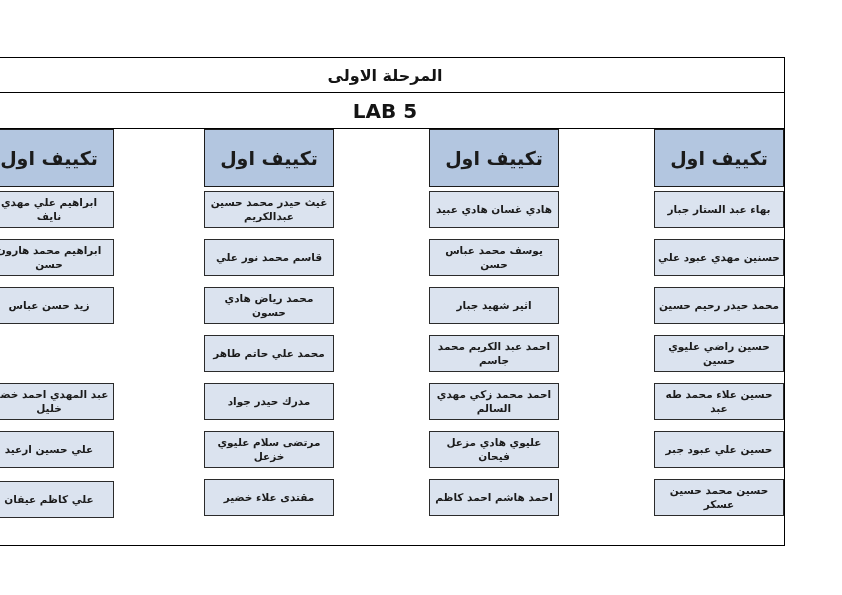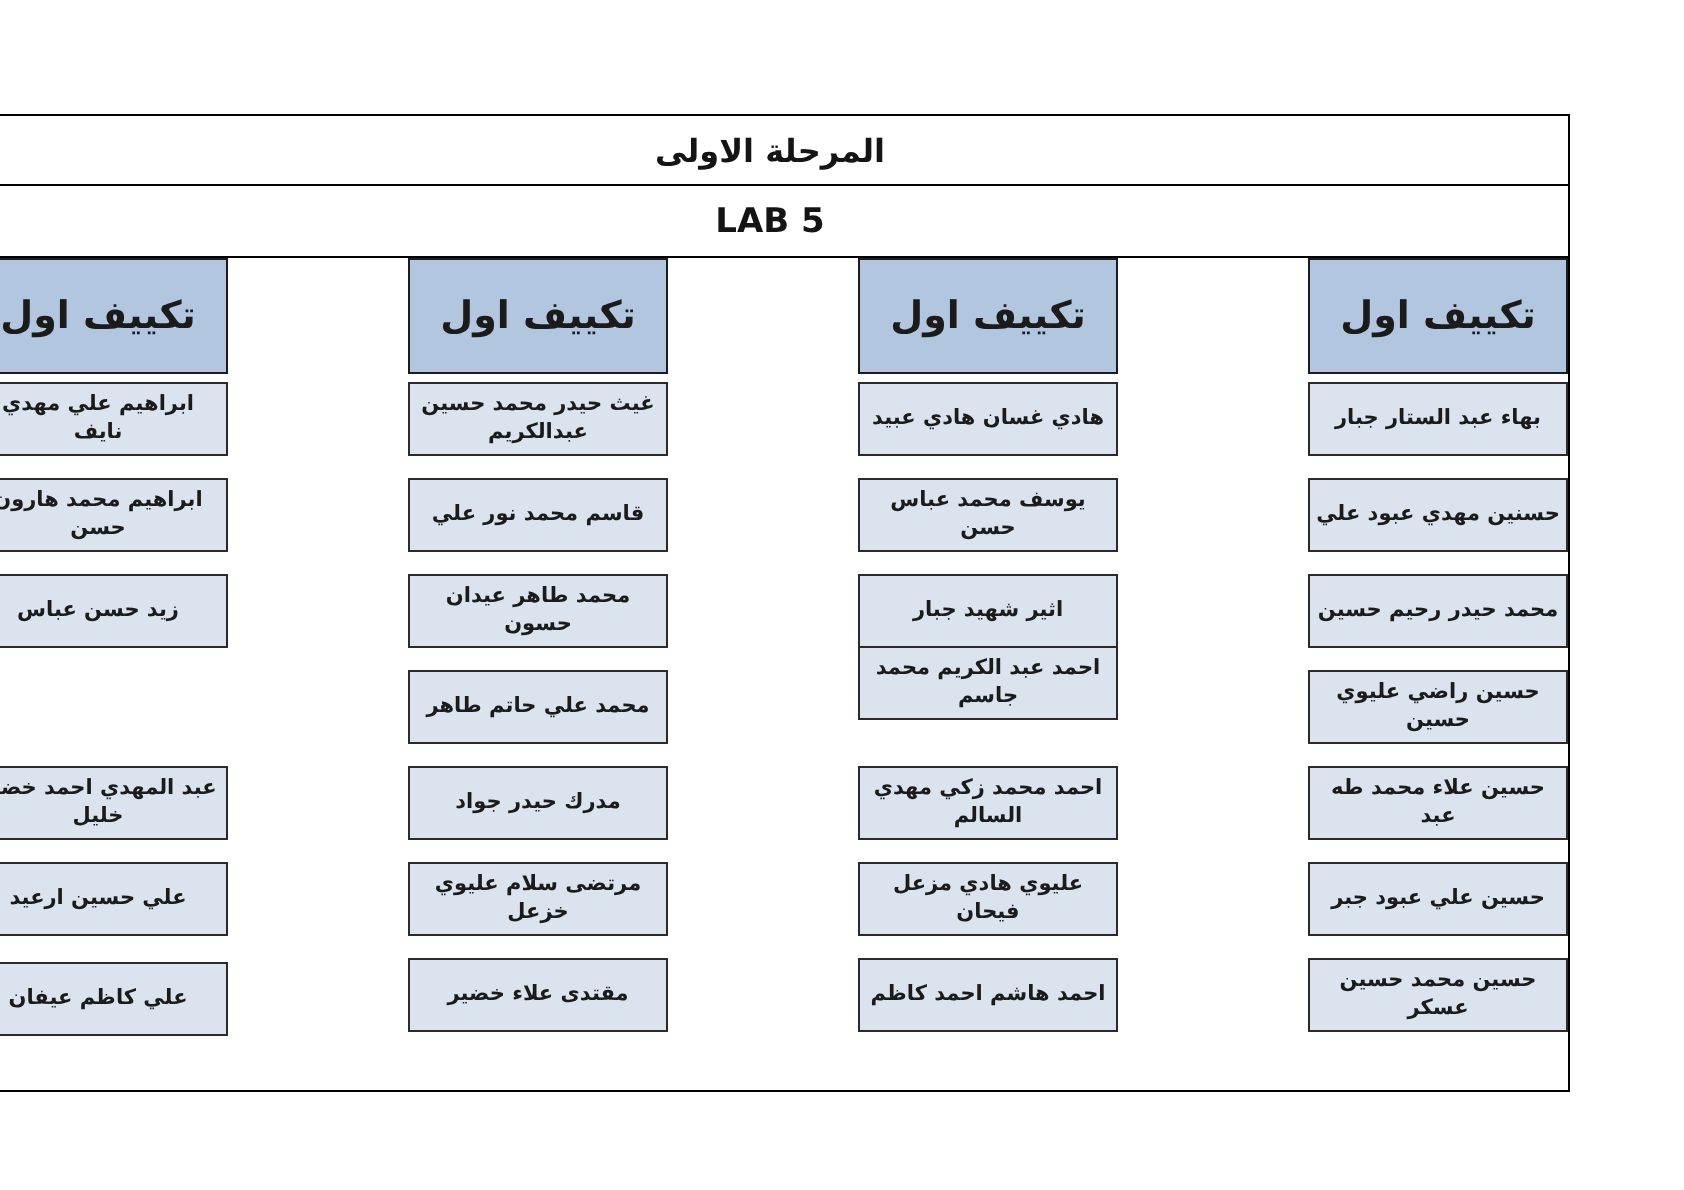--- a/index.html
+++ b/index.html
@@ -53,21 +53,21 @@
   }
   .lab-row {
     height: 36px;
     border-bottom: 1.4px solid #000000;
     display: flex;
     align-items: center;
     justify-content: center;
     box-sizing: border-box;
   }
   .lab-row .lab-text {
-    font-size: 17px;
+    font-size: 20px;
     font-weight: 700;
     direction: ltr;
     color: #141414;
   }
 
   
   .columns-area {
     position: relative;
     height: 415px;
     padding: 0;
@@ -150,31 +150,31 @@
         <div class="name-cell" style="top:254px">حسين علاء محمد طه عبد</div>
         <div class="name-cell" style="top:302px">حسين علي عبود جبر</div>
         <div class="name-cell" style="top:350px">حسين محمد حسين عسكر</div>
       </div>
 
       <div class="col col-1">
         <div class="col-header">تكييف اول</div>
         <div class="name-cell" style="top:62px">هادي غسان هادي عبيد</div>
         <div class="name-cell" style="top:110px">يوسف محمد عباس حسن</div>
         <div class="name-cell" style="top:158px">اثير شهيد جبار</div>
-        <div class="name-cell" style="top:194px">احمد عبد الكريم محمد جاسم</div>
+        <div class="name-cell" style="top:206px">احمد عبد الكريم محمد جاسم</div>
         <div class="name-cell" style="top:254px">احمد محمد زكي مهدي السالم</div>
         <div class="name-cell" style="top:302px">عليوي هادي مزعل فيحان</div>
         <div class="name-cell" style="top:350px">احمد هاشم احمد كاظم</div>
       </div>
 
       <div class="col col-2">
         <div class="col-header">تكييف اول</div>
         <div class="name-cell" style="top:62px">غيث حيدر محمد حسين عبدالكريم</div>
         <div class="name-cell" style="top:110px">قاسم محمد نور علي</div>
-        <div class="name-cell" style="top:158px">محمد طاهر عيدان حسون</div>
+        <div class="name-cell" style="top:158px">محمد رياض هادي حسون</div>
         <div class="name-cell" style="top:206px">محمد علي حاتم طاهر</div>
         <div class="name-cell" style="top:254px">مدرك حيدر جواد</div>
         <div class="name-cell" style="top:302px">مرتضى سلام عليوي خزعل</div>
         <div class="name-cell" style="top:350px">مقتدى علاء خضير</div>
       </div>
 
       <div class="col col-3">
         <div class="col-header">تكييف اول</div>
         <div class="name-cell" style="top:62px">ابراهيم علي مهدي نايف</div>
         <div class="name-cell" style="top:110px">ابراهيم محمد هارون حسن</div>

